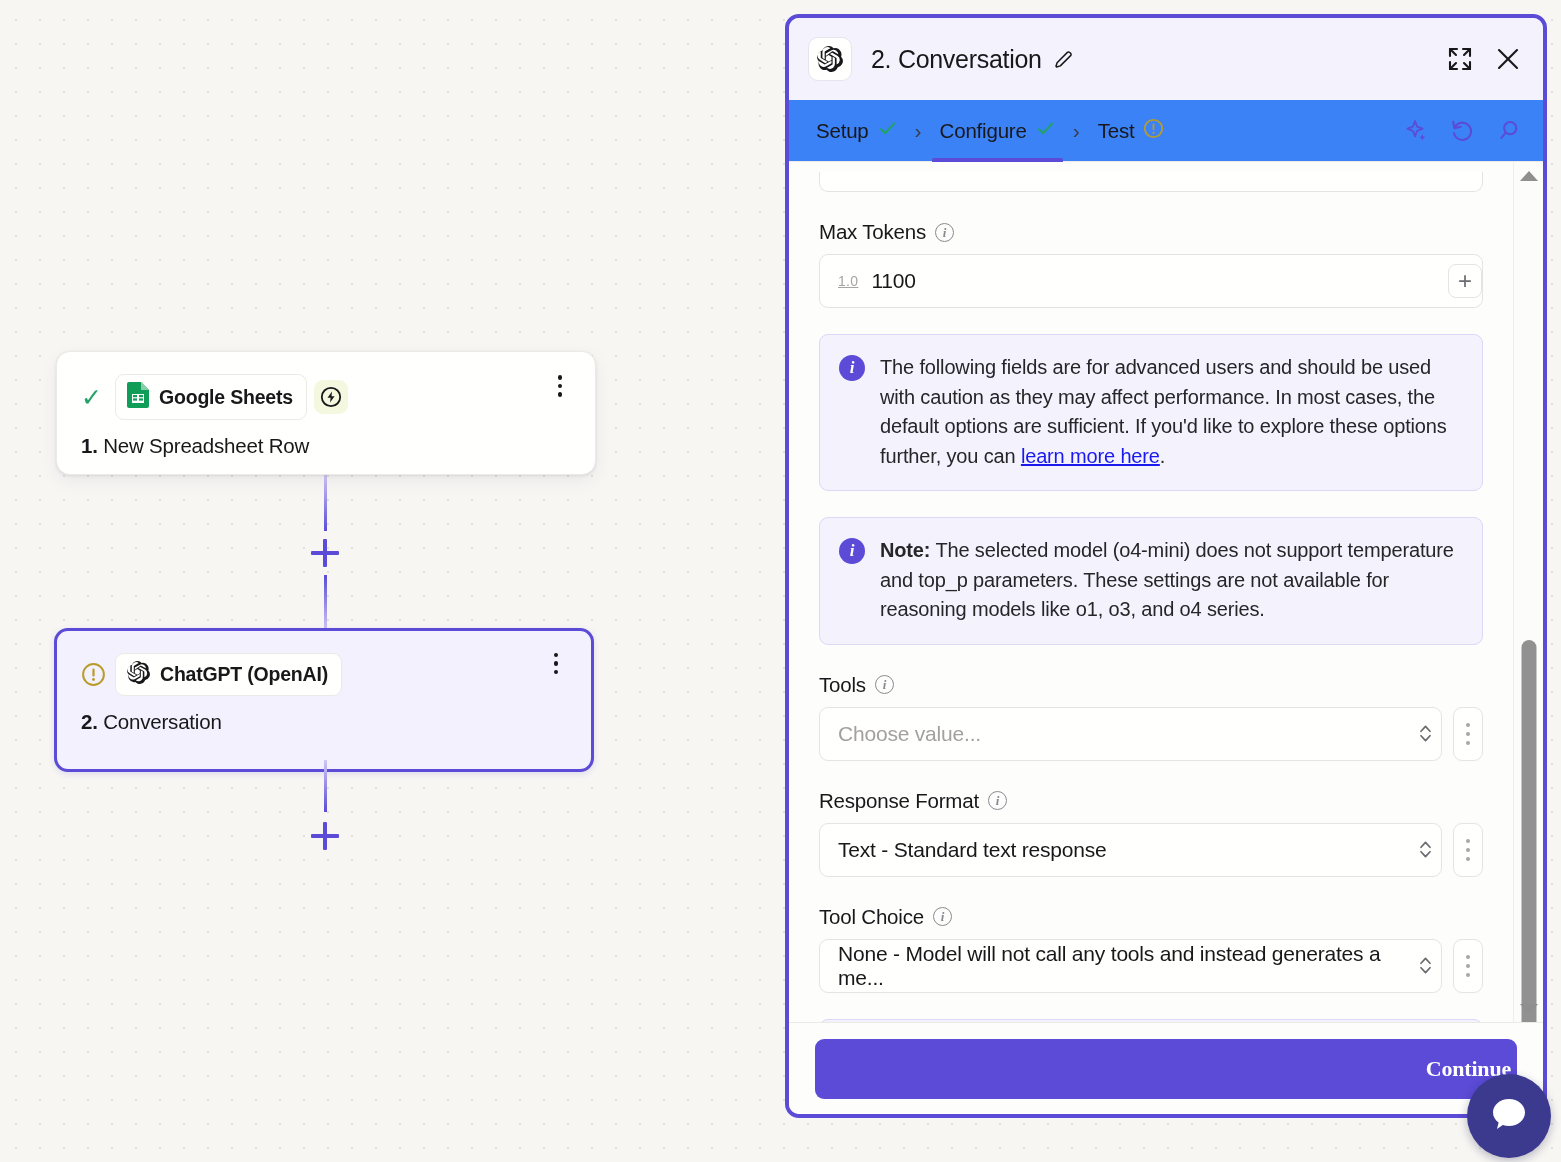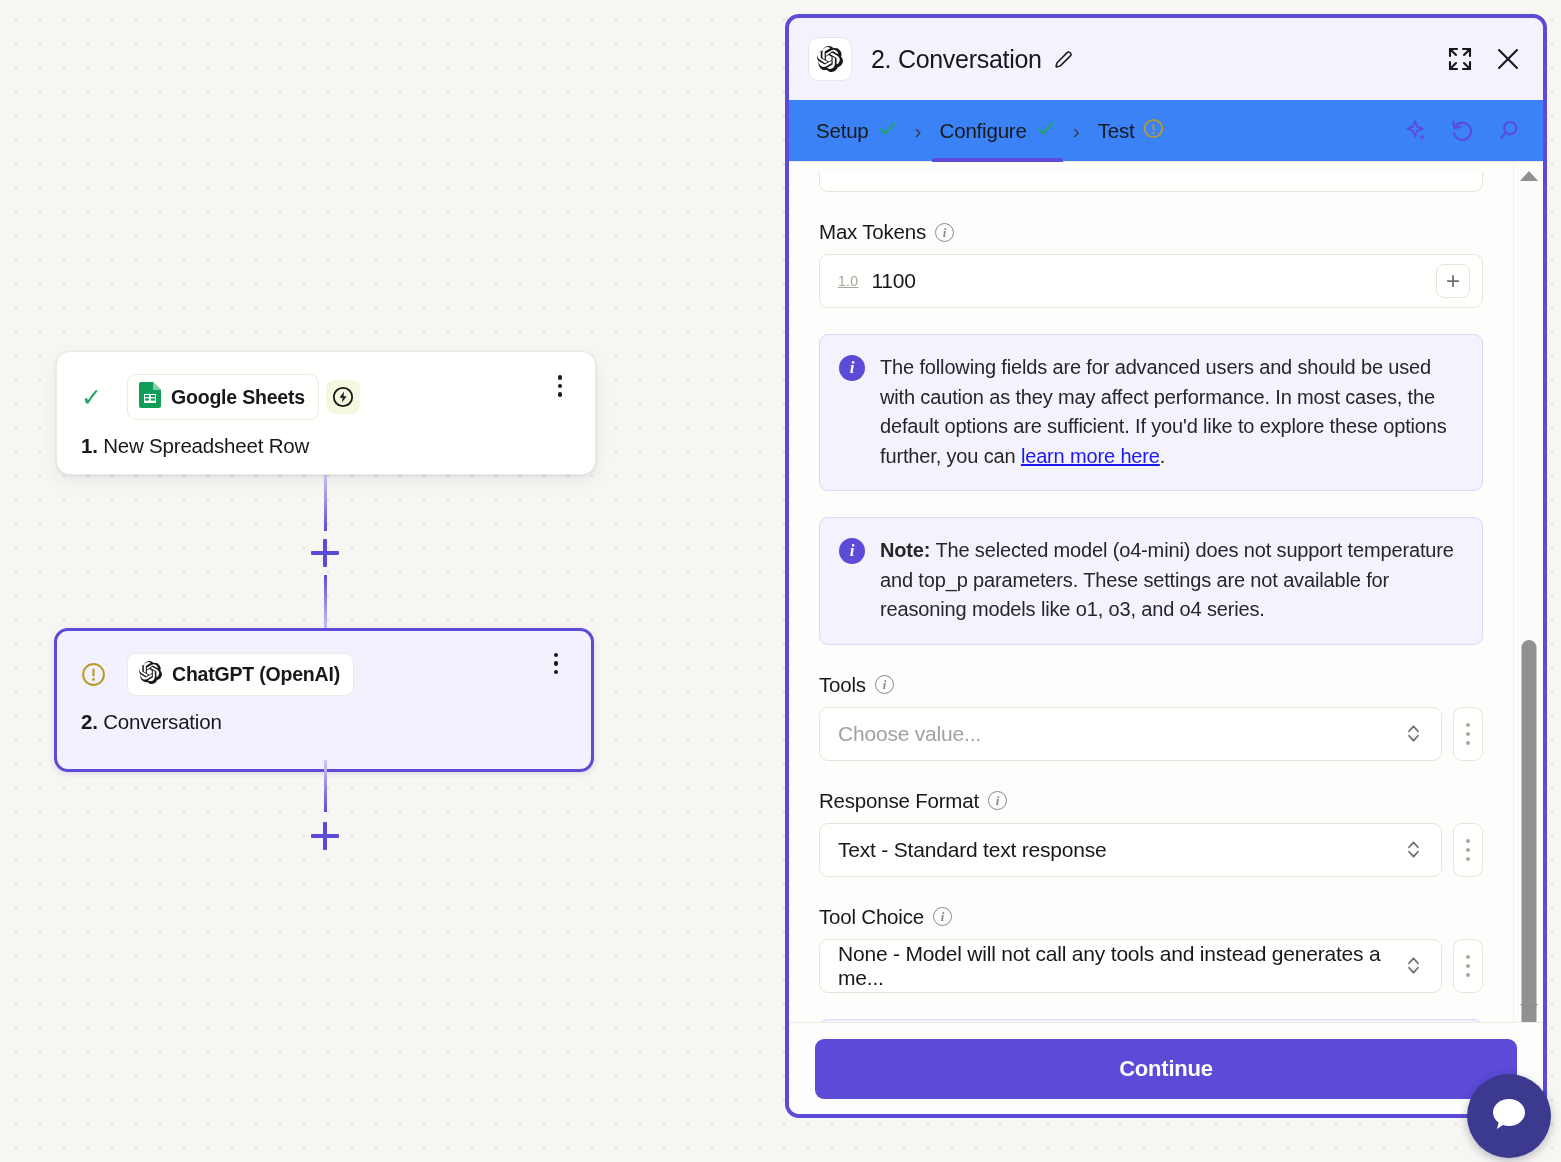--- a/index.html
+++ b/index.html
@@ -37,21 +37,21 @@
   #node-chatgpt { left: 54px; top: 628px; height: 144px; }
 
   .node-top { display: flex; align-items: center; padding: 22px 24px 0 24px; position: relative; }
   .node-status { width: 26px; flex: 0 0 26px; display: flex; align-items: center; justify-content: flex-start; }
   .check-glyph { color: #21a366; font-size: 25px; line-height: 1; font-weight: 400; }
 
   .app-chip {
     display: inline-flex; align-items: center; gap: 10px;
     background: #fffffd; border: 1px solid #eceae6;
     border-radius: 9px; padding: 7px 13px 7px 11px;
-    margin-left: 20px;
+    margin-left: 8px;
   }
   .app-chip-label { font-size: 19.5px; font-weight: 700; color: #18181b; letter-spacing: -.2px; white-space: nowrap; }
 
   .bolt-badge {
     width: 34px; height: 34px; margin-left: 7px; border-radius: 9px;
     background: #f3f8df; display: flex; align-items: center; justify-content: center;
   }
   .kebab {
     position: absolute; right: 22px; top: 50%; transform: translateY(-50%);
     width: 26px; height: 26px; display: flex; flex-direction: column;
@@ -157,21 +157,21 @@
     font-size: 13px; font-style: italic; font-family: "Liberation Serif", serif;
     display: inline-flex; align-items: center; justify-content: center;
     flex: 0 0 19px; line-height: 1; font-weight: 700;
   }
 
   .input-row { display: flex; align-items: stretch; gap: 11px; }
 
   .text-input {
     flex: 1 1 auto; height: 54px;
     border: 1px solid #e6e4df; border-radius: 9px; background: #fffffd;
-    display: flex; align-items: center; padding: 0 12px 0 18px;
+    display: flex; align-items: center; padding: 0 0 0 18px;
     position: relative;
     justify-content: space-between;
   }
   .num-tag {
     font-size: 14px; color: #a7a5a0; text-decoration: underline;
     margin-right: 13px; letter-spacing: .3px;
   }
   .input-value { font-size: 21px; color: #18181b; letter-spacing: -.2px; }
   .input-placeholder { font-size: 21px; color: #a3a1a0; letter-spacing: -.2px; }
   .plus-sq {
@@ -210,21 +210,21 @@
 
   .panel-footer {
     flex: 0 0 92px; height: 92px;
     border-top: 1px solid #eceae6;
     background: #fdfdfb;
     display: flex; align-items: center; padding: 0 26px;
   }
   #continue-button {
     width: 100%; height: 60px; border: none; border-radius: 9px;
     background: #5b4bd6; color: #fff; font-size: 22px; font-weight: 700;
-    letter-spacing: -.2px; cursor: pointer; font-family: Liberation Sans, sans-serif;
+    letter-spacing: -.2px; cursor: pointer; font-family: Liberation Serif, serif; text-align: right;
   }
 
   
   .vscroll {
     position: absolute; right: 0; top: 0; width: 30px; height: 100%;
     background: #fcfcfa; border-left: 1px solid #f0eeea;
   }
   .vscroll .arrow {
     position: absolute; left: 50%; transform: translateX(-50%); cursor: pointer;
     width: 0; height: 0; border-left: 9px solid transparent; border-right: 9px solid transparent;

